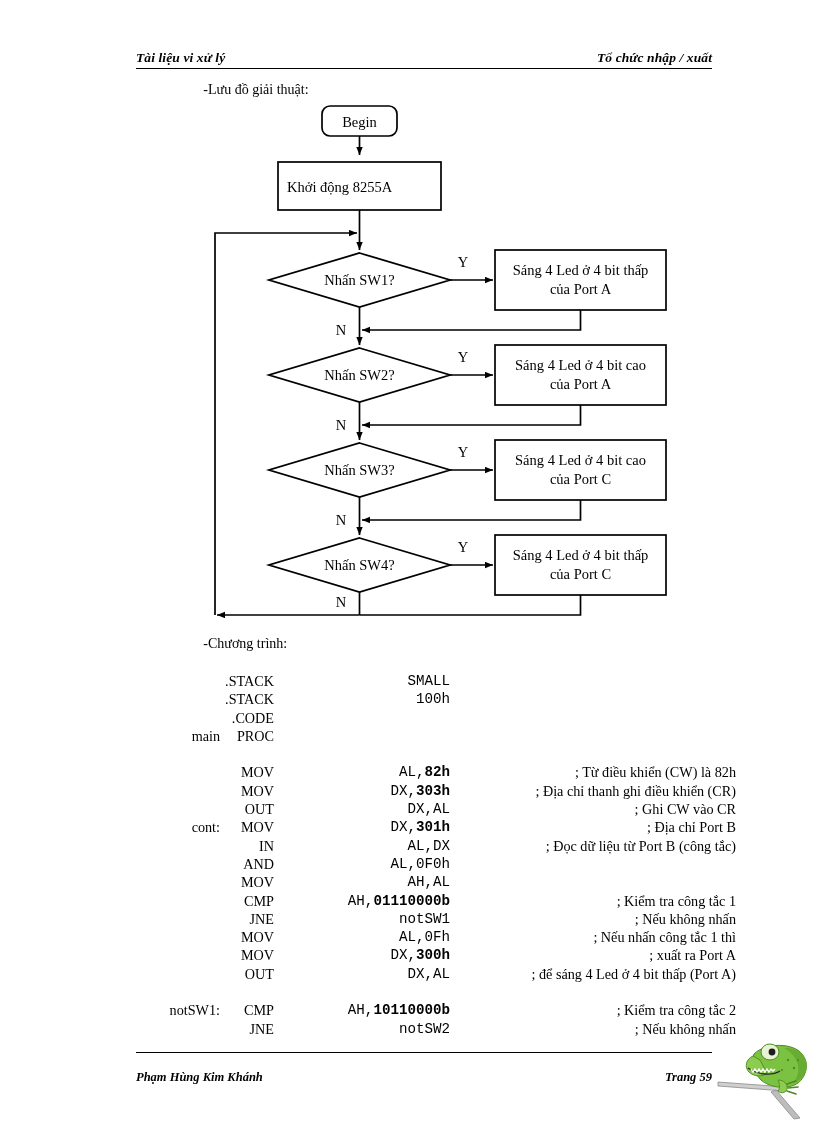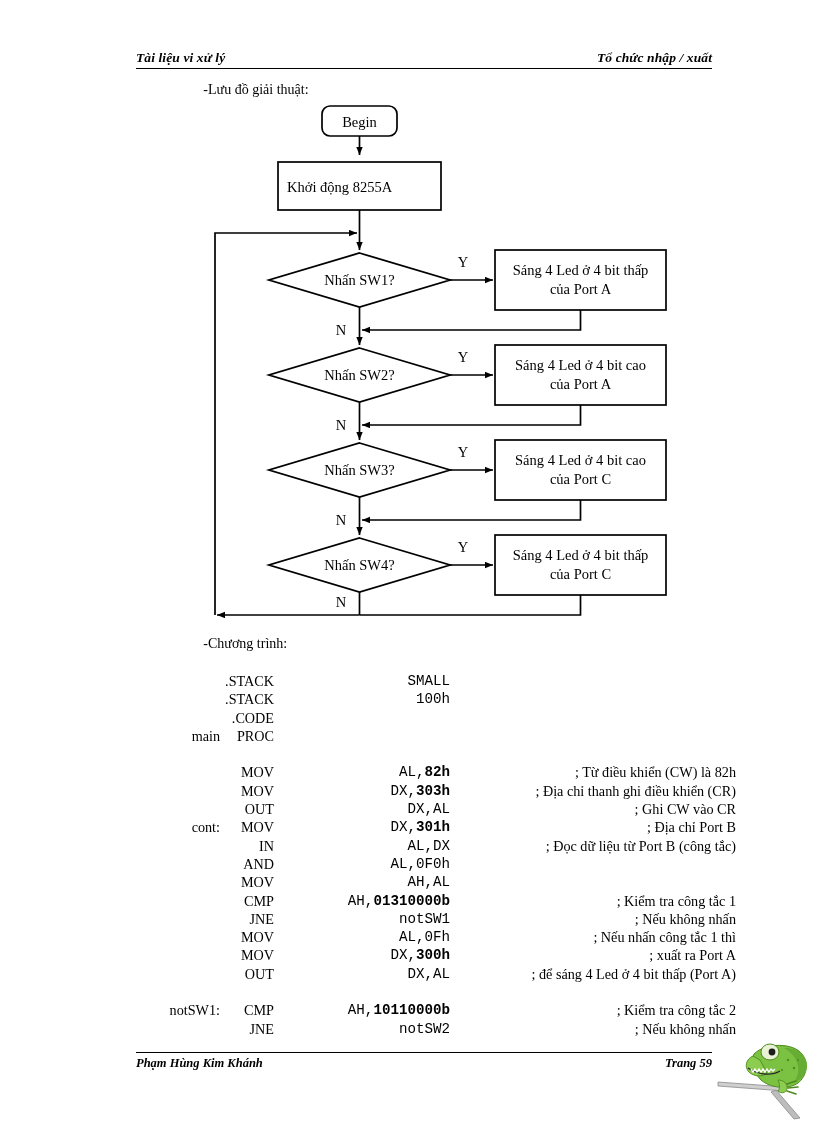--- a/index.html
+++ b/index.html
@@ -44,21 +44,21 @@
     position: absolute;
     left: 136px;
     top: 1052px;
     width: 576px;
     display: flex;
     justify-content: space-between;
     align-items: flex-start;
     font-style: italic;
     font-weight: bold;
     font-size: 12.5px;
-    padding-top: 3px;
+    padding-top: 17px;
     border-top: 1.6px solid #000;
   }
 
   
   .bullet-line {
     position: absolute;
     font-size: 14px;
     white-space: nowrap;
   }
   .bullet-line .dash {
@@ -230,21 +230,21 @@
       <div class="code-row"><span class="c-label"></span><span class="c-mnem">.CODE</span><span class="c-oper"><span></span></span><span class="c-comment"></span></div>
       <div class="code-row"><span class="c-label">main</span><span class="c-mnem">PROC</span><span class="c-oper"><span></span></span><span class="c-comment"></span></div>
       <div class="code-row"><span class="c-label"></span></div>
       <div class="code-row"><span class="c-label"></span><span class="c-mnem">MOV</span><span class="c-oper"><span>AL,</span><b>82h</b></span><span class="c-comment">; Từ điều khiển (CW) là 82h</span></div>
       <div class="code-row"><span class="c-label"></span><span class="c-mnem">MOV</span><span class="c-oper"><span>DX,</span><b>303h</b></span><span class="c-comment">; Địa chỉ thanh ghi điều khiển (CR)</span></div>
       <div class="code-row"><span class="c-label"></span><span class="c-mnem">OUT</span><span class="c-oper"><span>DX,AL</span></span><span class="c-comment">; Ghi CW vào CR</span></div>
       <div class="code-row"><span class="c-label">cont:</span><span class="c-mnem">MOV</span><span class="c-oper"><span>DX,</span><b>301h</b></span><span class="c-comment">; Địa chỉ Port B</span></div>
       <div class="code-row"><span class="c-label"></span><span class="c-mnem">IN</span><span class="c-oper"><span>AL,DX</span></span><span class="c-comment">; Đọc dữ liệu từ Port B (công tắc)</span></div>
       <div class="code-row"><span class="c-label"></span><span class="c-mnem">AND</span><span class="c-oper"><span>AL,0F0h</span></span></div>
       <div class="code-row"><span class="c-label"></span><span class="c-mnem">MOV</span><span class="c-oper"><span>AH,AL</span></span><span class="c-comment"></span></div>
-      <div class="code-row"><span class="c-label"></span><span class="c-mnem">CMP</span><span class="c-oper"><span>AH,</span><b>01310000b</b></span><span class="c-comment">; Kiểm tra công tắc 1</span></div>
+      <div class="code-row"><span class="c-label"></span><span class="c-mnem">CMP</span><span class="c-oper"><span>AH,</span><b>01110000b</b></span><span class="c-comment">; Kiểm tra công tắc 1</span></div>
       <div class="code-row"><span class="c-label"></span><span class="c-mnem">JNE</span><span class="c-oper"><span>notSW1</span></span><span class="c-comment">; Nếu không nhấn</span></div>
       <div class="code-row"><span class="c-label"></span><span class="c-mnem">MOV</span><span class="c-oper"><span>AL,0Fh</span></span><span class="c-comment">; Nếu nhấn công tắc 1 thì</span></div>
       <div class="code-row"><span class="c-label"></span><span class="c-mnem">MOV</span><span class="c-oper"><span>DX,</span><b>300h</b></span><span class="c-comment">; xuất ra Port A</span></div>
       <div class="code-row"><span class="c-label"></span><span class="c-mnem">OUT</span><span class="c-oper"><span>DX,AL</span></span><span class="c-comment">; để sáng 4 Led ở 4 bit thấp (Port A)</span></div>
       <div class="code-row blank"></div>
       <div class="code-row"><span class="c-label">notSW1:</span><span class="c-mnem">CMP</span><span class="c-oper"><span>AH,</span><b>10110000b</b></span><span class="c-comment">; Kiểm tra công tắc 2</span></div>
       <div class="code-row"><span class="c-label"></span><span class="c-mnem">JNE</span><span class="c-oper"><span>notSW2</span></span><span class="c-comment">; Nếu không nhấn</span></div>
     </div>
 
   <div class="frog">

